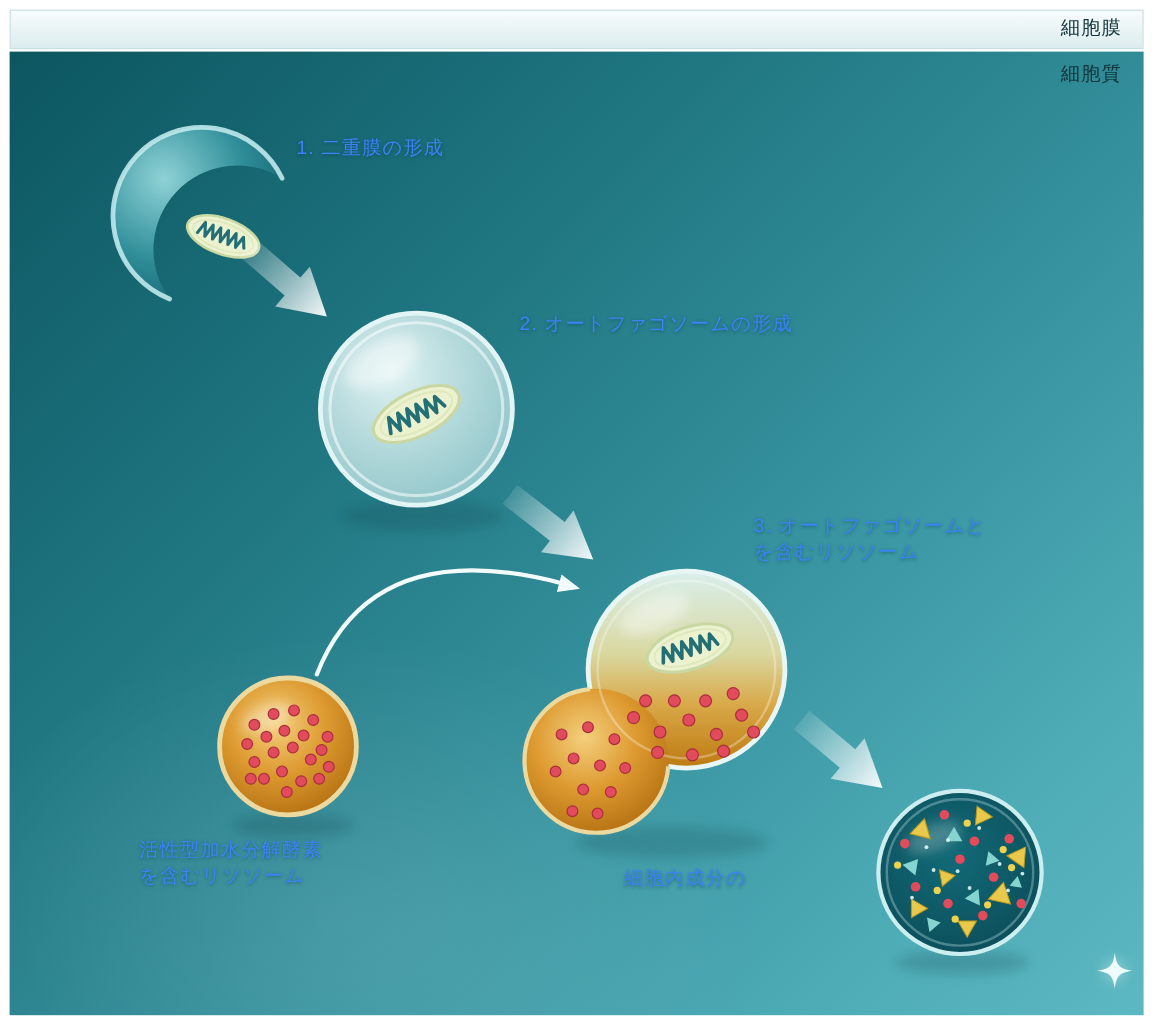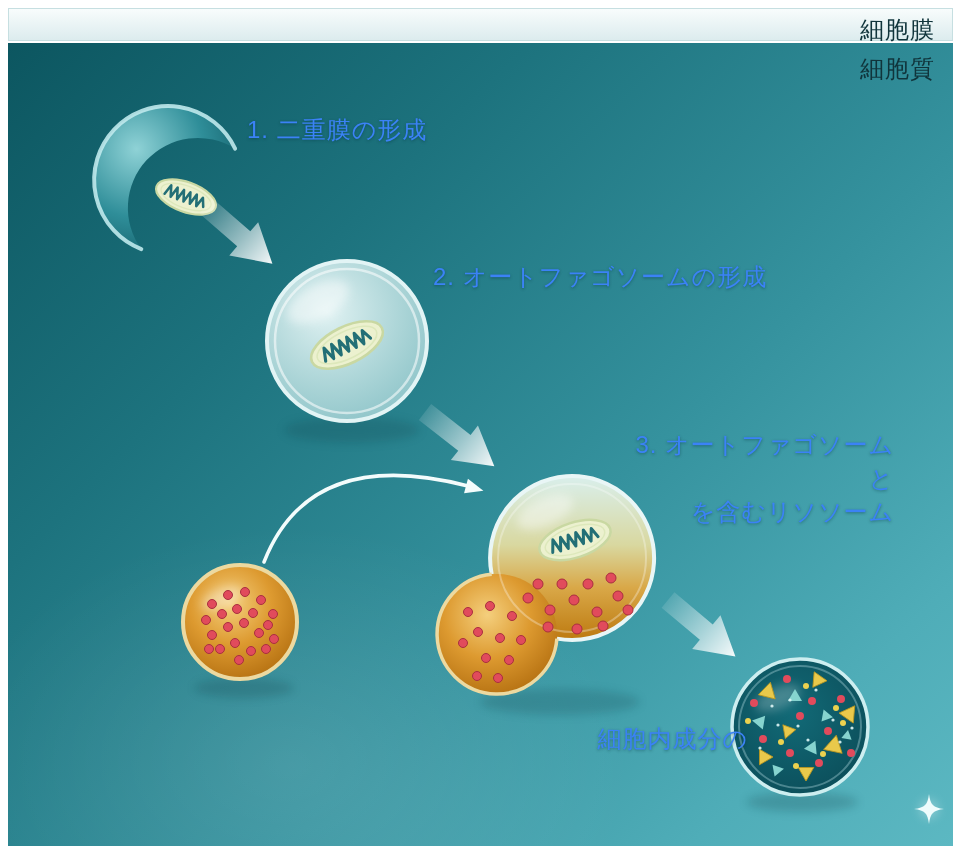--- a/index.html
+++ b/index.html
@@ -12,24 +12,24 @@
     background:linear-gradient(#f8fcfc,#dcecee);
     border:1px solid #c6dfe1; box-sizing:border-box;
   }
   .cytoplasm-bg {
     position:absolute; left:8px; right:8px; top:43px; bottom:12px;
     background:
       radial-gradient(ellipse 60% 50% at 30% 90%, rgba(255,255,255,0.10), rgba(255,255,255,0) 60%),
       linear-gradient(135deg, #0c5660 0%, #1d737e 30%, #35929e 60%, #4fadb8 85%, #5cb8c2 100%);
   }
   svg.overlay { position:absolute; inset:0; width:961px; height:858px; }
-  .lbl { position:absolute; font-size:24px; letter-spacing:1px; line-height:1.4; white-space:nowrap; }
+  .lbl { position:absolute; font-size:16px; letter-spacing:1px; line-height:1.4; white-space:nowrap; }
   .lbl.light { color:#3b82f6; text-shadow:0 1px 3px rgba(4,48,56,0.45); }
   .lbl.dark { color:#10343b; }
-  .lbl.center { text-align:right; white-space:normal; }
+  .lbl.center { text-align:left; white-space:normal; }
 </style>
 </head>
 <body>
 
 <div class="stage">
 
   <div class="membrane-band"></div>
   <div class="cytoplasm-bg"></div>
 
   <svg class="overlay" viewBox="0 0 961 858">
@@ -242,18 +242,22 @@
   <div class="lbl light" style="left:247px; top:113px;">1. 二重膜の形成</div>
 
 
   <div class="lbl light" style="left:433px; top:260px;">2. オートファゴソームの形成</div>
 
   <div class="lbl light center" style="left:628px; top:428px; width:266px;">
     <div>3. オートファゴソームと</div>
     <div>を含むリソソーム</div>
   </div>
 
+  <div class="lbl light center" style="left:116px; top:698px; width:262px;">
+    <div>活性型加水分解酵素</div>
+    <div>を含むリソソーム</div>
+  </div>
 
   <div class="lbl light center" style="left:520px; top:722px; width:228px;">
     <div>細胞内成分の</div>
   </div>
 
 </div>
 
 </body></html>

